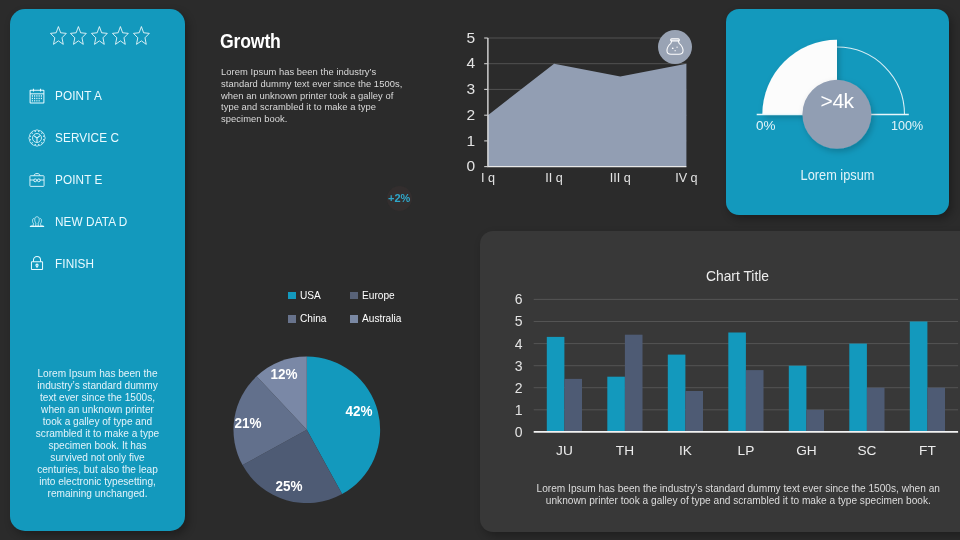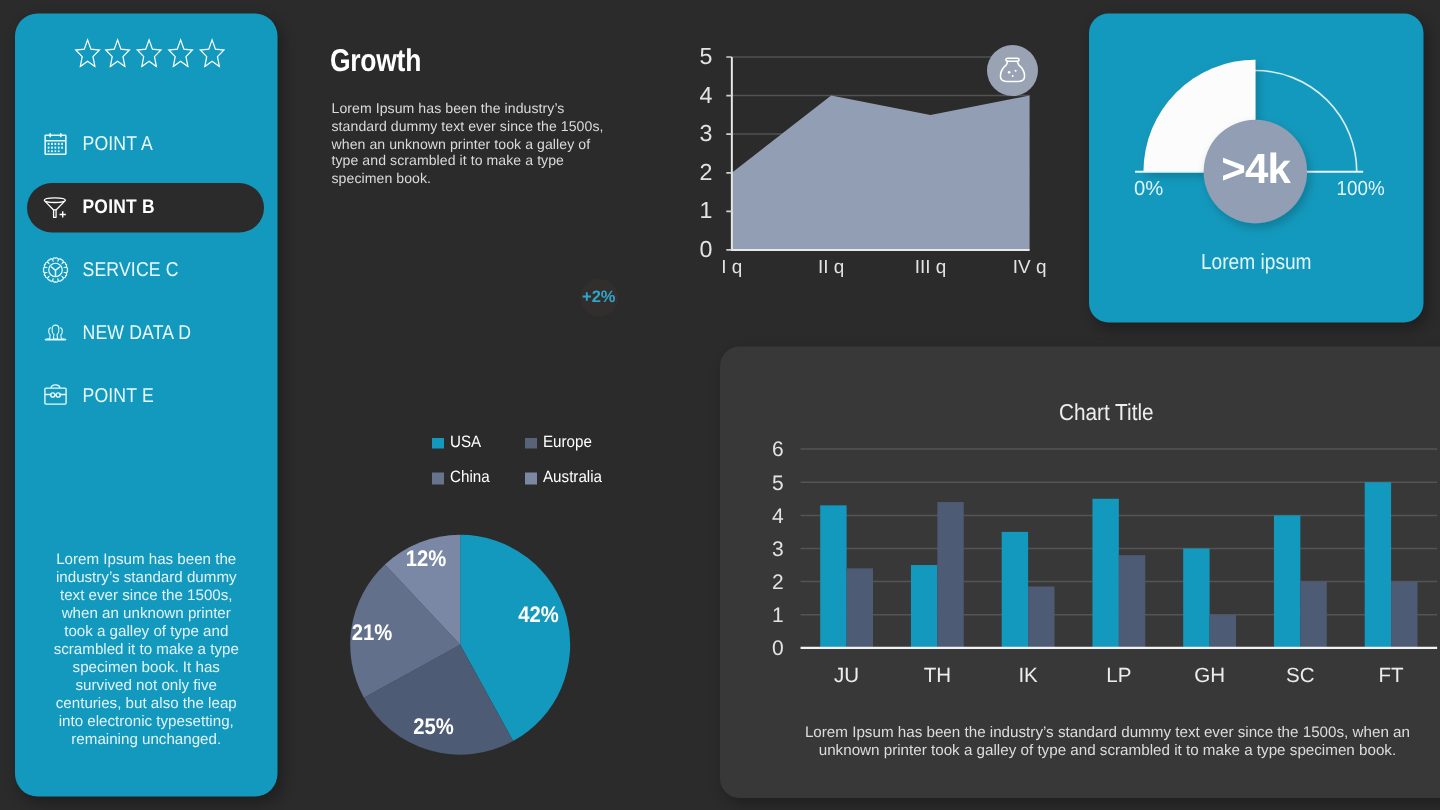--- a/index.html
+++ b/index.html
@@ -85,22 +85,22 @@
   .area .axlab { font-family:"Liberation Sans", sans-serif; }
   .bagbadge { position:absolute; left:210px; top:12.2px; width:34px; height:34px;
               border-radius:50%; background:#99a3b4; display:flex;
               align-items:center; justify-content:center; }
 
   
   .gauge { position:absolute; left:726px; top:9px; width:223px; height:206px;
            background:#1399bd; border-radius:13px; overflow:hidden;
            box-shadow:3px 4px 9px rgba(0,0,0,0.30); }
   .gauge .gsvg { position:absolute; left:0; top:0; }
-  .gauge .gval { position:absolute; left:111.1px; top:104px; transform:translate(-50%,-50%);
-                 font-size:28px; font-weight:bold; color:#fff; line-height:1;
+  .gauge .gval { position:absolute; left:111.1px; top:91px; transform:translate(-50%,-50%);
+                 font-size:21px; font-weight:normal; color:#fff; line-height:1;
                  letter-spacing:-0.5px; }
   .gauge .gmin { position:absolute; left:30.0px; top:110.2px; font-size:13.5px;
                  color:#e3f4f9; line-height:1; }
   .gauge .gmax { position:absolute; left:165.3px; top:110.2px; font-size:13.5px; transform:scaleX(0.93); transform-origin:left top;
                  color:#e3f4f9; line-height:1; }
   .gauge .gcap { position:absolute; left:0; width:223px; top:159.4px; text-align:center;
                  font-size:14.5px; color:#e3f4f9; line-height:1;
                  transform:scaleX(0.88); transform-origin:center top; }
 
   
@@ -162,70 +162,69 @@
               <rect x="5.1" y="17.6" width="1.5" height="1.6"></rect>
                 <rect x="8.1" y="17.6" width="1.5" height="1.6"></rect>
                 <rect x="11.1" y="17.6" width="1.5" height="1.6"></rect>
                 <rect x="14.1" y="17.6" width="1.5" height="1.6"></rect>
             </g>
           </svg>
         </span>
         <span class="lbl">POINT A</span>
       </div>
 
-      <div class="mi active">
-        <span class="pill"></span>
-        <span class="ico">
-          <svg viewBox="0 0 24 24" width="18" height="18" fill="none" stroke="#ffffff" stroke-width="1.15" stroke-linejoin="round">
-            <ellipse cx="11.4" cy="5.9" rx="9.4" ry="2.1"></ellipse>
-            <path d="M2.8 7.0 10.3 14.6v6.6h2.2v-6.6L20.0 7.0"></path>
-            <path d="M10.3 14.6h2.2"></path>
-            <path d="M18.4 15.8v5.6M15.6 18.6h5.6" stroke-linecap="butt" stroke-width="1.25"></path>
-          </svg>
-        </span>
-        <span class="lbl">POINT B</span>
-      </div>
 
       <div class="mi">
         <span class="ico">
           <svg viewBox="0 0 24 24" width="18" height="18" fill="none" stroke="#e9fbff" stroke-width="1.1">
             <path d="M12.00 1.60 A1.55 1.55 0 0 1 14.23 3.69 A1.55 1.55 0 0 1 17.20 2.99 A1.55 1.55 0 0 1 18.08 5.92 A1.55 1.55 0 0 1 21.01 6.80 A1.55 1.55 0 0 1 20.31 9.77 A1.55 1.55 0 0 1 22.40 12.00 A1.55 1.55 0 0 1 20.31 14.23 A1.55 1.55 0 0 1 21.01 17.20 A1.55 1.55 0 0 1 18.08 18.08 A1.55 1.55 0 0 1 17.20 21.01 A1.55 1.55 0 0 1 14.23 20.31 A1.55 1.55 0 0 1 12.00 22.40 A1.55 1.55 0 0 1 9.77 20.31 A1.55 1.55 0 0 1 6.80 21.01 A1.55 1.55 0 0 1 5.92 18.08 A1.55 1.55 0 0 1 2.99 17.20 A1.55 1.55 0 0 1 3.69 14.23 A1.55 1.55 0 0 1 1.60 12.00 A1.55 1.55 0 0 1 3.69 9.77 A1.55 1.55 0 0 1 2.99 6.80 A1.55 1.55 0 0 1 5.92 5.92 A1.55 1.55 0 0 1 6.80 2.99 A1.55 1.55 0 0 1 9.77 3.69 A1.55 1.55 0 0 1 12.00 1.60 Z"></path>
             <circle cx="12" cy="12" r="6.0"></circle>
             <path d="M12 12.3 8.4 9.3M12 12.3 15.6 9.3M12 12.3v4.6" stroke-linecap="round" stroke-width="1.35"></path>
           </svg>
         </span>
         <span class="lbl">SERVICE C</span>
-      </div>
-
-      <div class="mi">
-        <span class="ico">
-          <svg viewBox="0 0 24 24" width="18" height="18" fill="none" stroke="#e9fbff" stroke-width="0.95" stroke-linejoin="miter">
-            <path d="M12 5.0c1.85 0 2.95 1.25 2.95 3.0v2.3c0 1.5-.85 2.55-1.55 2.95l.5 4.15h-3.8l.5-4.15c-.7-.4-1.55-1.45-1.55-2.95V8.0c0-1.75 1.1-3.0 2.95-3.0Z"></path>
-            <path d="M8.2 7.3c-1.4 0-2.15 1.0-2.15 2.25v1.7c0 1.1.65 1.95 1.2 2.25l-.4 3.85H3.9"></path>
-            <path d="M15.8 7.3c1.4 0 2.15 1.0 2.15 2.25v1.7c0 1.1-.65 1.95-1.2 2.25l.4 3.85H20.1"></path>
-            <path d="M3.1 17.85h17.8" stroke-linecap="round" stroke-width="1.45"></path>
-          </svg>
-        </span>
-        <span class="lbl">NEW DATA  D</span>
       </div>
 
       <div class="mi">
         <span class="ico">
           <svg viewBox="0 0 24 24" width="18" height="18" fill="none" stroke="#e9fbff" stroke-width="1.2" stroke-linejoin="round">
             <rect x="2.6" y="6.3" width="18.8" height="14.2" rx="0.9"></rect>
             <path d="M8.1 6.3c0-1.75 1.3-2.9 3.9-2.9s3.9 1.15 3.9 2.9"></path>
             <path d="M2.6 12.0h5.9M15.5 12.0h5.9"></path>
             <circle cx="9.6" cy="12.45" r="1.9"></circle>
               <circle cx="14.4" cy="12.45" r="1.9"></circle>
             <path d="M11.5 12.45h1.0"></path>
           </svg>
         </span>
         <span class="lbl">POINT E</span>
       </div>
 
+      <div class="mi">
+        <span class="ico">
+          <svg viewBox="0 0 24 24" width="18" height="18" fill="none" stroke="#e9fbff" stroke-width="0.95" stroke-linejoin="miter">
+            <path d="M12 5.0c1.85 0 2.95 1.25 2.95 3.0v2.3c0 1.5-.85 2.55-1.55 2.95l.5 4.15h-3.8l.5-4.15c-.7-.4-1.55-1.45-1.55-2.95V8.0c0-1.75 1.1-3.0 2.95-3.0Z"></path>
+            <path d="M8.2 7.3c-1.4 0-2.15 1.0-2.15 2.25v1.7c0 1.1.65 1.95 1.2 2.25l-.4 3.85H3.9"></path>
+            <path d="M15.8 7.3c1.4 0 2.15 1.0 2.15 2.25v1.7c0 1.1-.65 1.95-1.2 2.25l.4 3.85H20.1"></path>
+            <path d="M3.1 17.85h17.8" stroke-linecap="round" stroke-width="1.45"></path>
+          </svg>
+        </span>
+        <span class="lbl">NEW DATA  D</span>
+      </div>
+
+      <div class="mi">
+        <span class="ico">
+          <svg viewBox="0 0 24 24" width="18" height="18" fill="none" stroke="#e9fbff" stroke-width="1.35" stroke-linejoin="round">
+            <rect x="4.6" y="10.4" width="14.8" height="10.4" rx="0.7"></rect>
+            <path d="M7.3 10.4V8.0c0-2.6 2.1-4.7 4.7-4.7s4.7 2.1 4.7 4.7v2.4"></path>
+            <circle cx="12" cy="15.0" r="1.5"></circle>
+            <path d="M12 15.6v2.4" stroke-linecap="round"></path>
+          </svg>
+        </span>
+        <span class="lbl">FINISH</span>
+      </div>
 
     </div>
 
     <div class="side-foot">Lorem Ipsum has been the industry’s standard dummy text ever since the 1500s, when an unknown printer took a galley of type and scrambled it to make a type specimen book. It has survived not only five centuries, but also the leap into electronic typesetting, remaining unchanged.</div>
   </div>
 
   <div class="growth-title">Growth</div>
   <div class="growth-body">Lorem Ipsum has been the industry’s standard dummy text ever since the 1500s, when an unknown printer took a galley of type and scrambled it to make a type specimen book.</div>
 
   <div class="badge">+2%</div>

